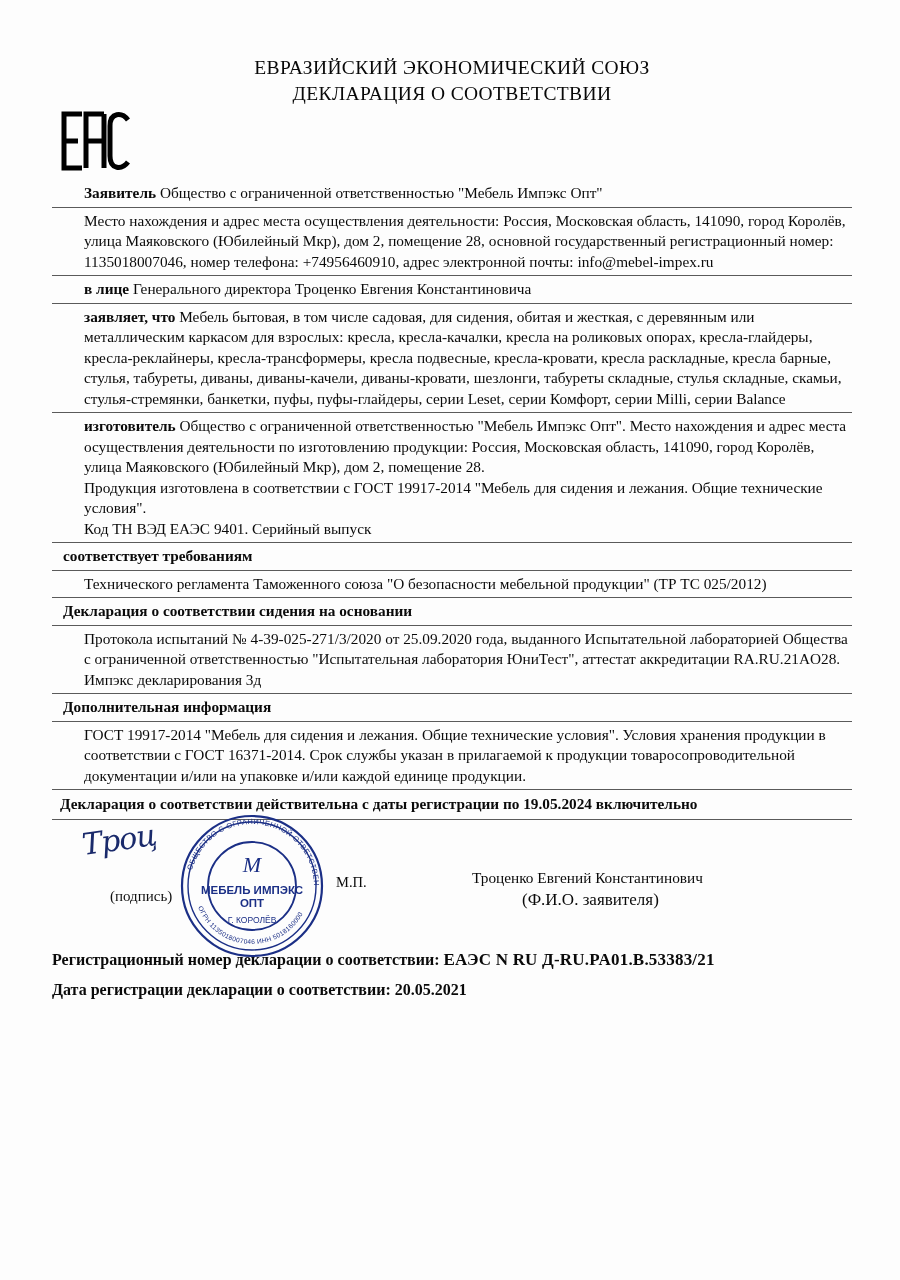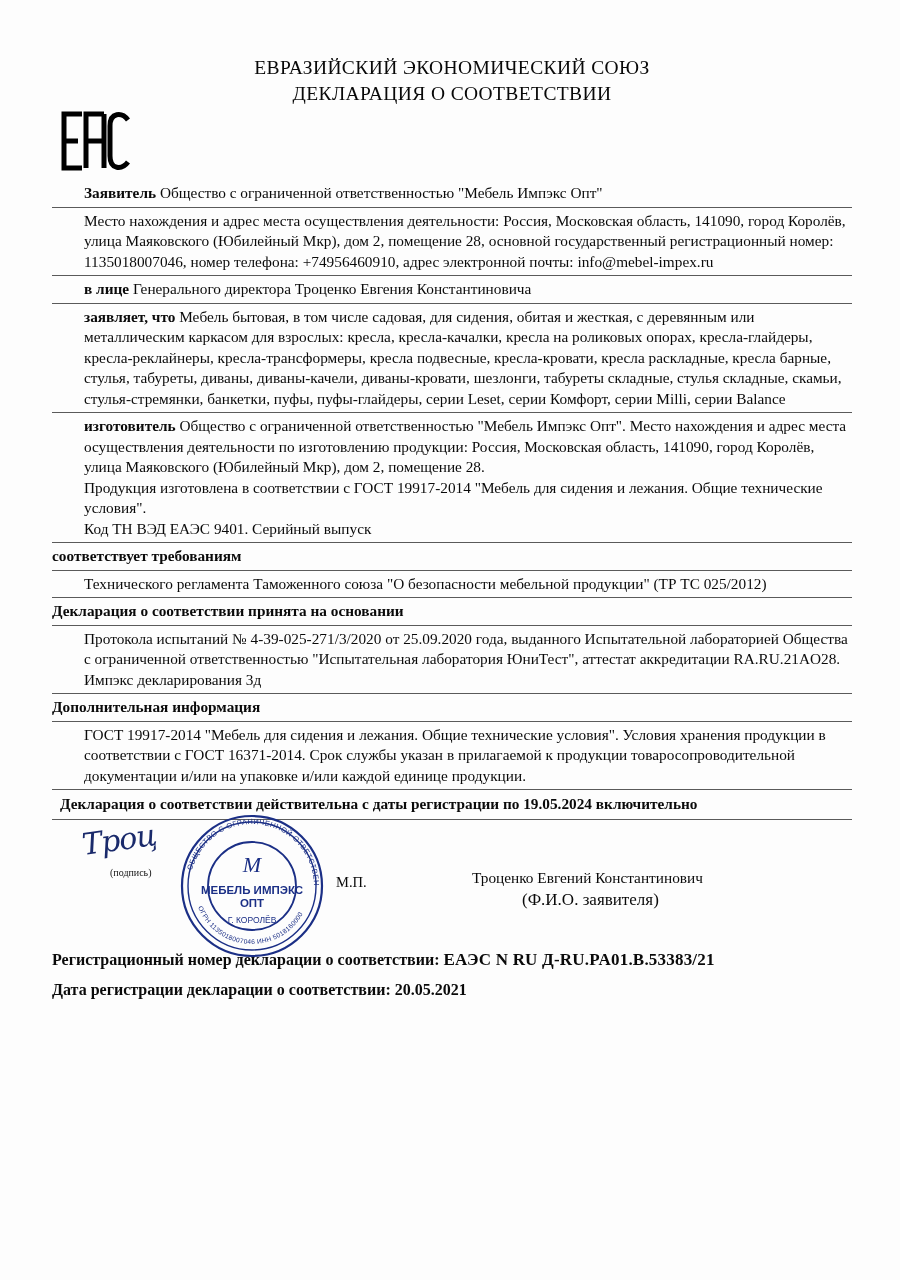--- a/index.html
+++ b/index.html
@@ -81,20 +81,21 @@
   }
   b, .b {
     font-weight: bold;
   }
 
   .sec-inline b { font-weight: bold; }
 
   .heading-row {
     font-weight: bold;
     padding: 3px 0 3px 0;
+    margin-left: 11px;
   }
 
   .valid-row {
     font-weight: bold;
     padding: 4px 0 4px 0;
     font-size: 15.3px;
     margin-left: 8px;
   }
 
   
@@ -110,22 +111,22 @@
     font-family: "DejaVu Serif", serif;
     font-style: italic;
     font-size: 30px;
     color: #1a2a6b;
     transform: rotate(-8deg);
     letter-spacing: -1px;
   }
   .sig-caption {
     position: absolute;
     left: 58px;
-    top: 39px;
-    font-size: 10px;
+    top: 62px;
+    font-size: 15px;
     color: #111;
   }
   .mp {
     position: absolute;
     left: 284px;
     top: 48px;
     font-size: 14.5px;
   }
   .sig-name {
     position: absolute;
@@ -228,21 +229,21 @@
     <hr class="rule">
 
     <div class="heading-row">соответствует требованиям</div>
     <hr class="rule">
 
     <div class="sec">
       <p>Технического регламента Таможенного союза "О безопасности мебельной продукции" (ТР ТС 025/2012)</p>
     </div>
     <hr class="rule">
 
-    <div class="heading-row">Декларация о соответствии принята на основании</div>
+    <div class="heading-row">Декларация о соответствии сидения на основании</div>
     <hr class="rule">
 
     <div class="sec">
       <p>Протокола испытаний № 4-39-025-271/3/2020 от 25.09.2020 года, выданного Испытательной лабораторией Общества с ограниченной ответственностью "Испытательная лаборатория ЮниТест", аттестат аккредитации RA.RU.21AO28.</p>
       <p>Импэкс декларирования 3д</p>
     </div>
     <hr class="rule">
 
     <div class="heading-row">Дополнительная информация</div>
     <hr class="rule">

